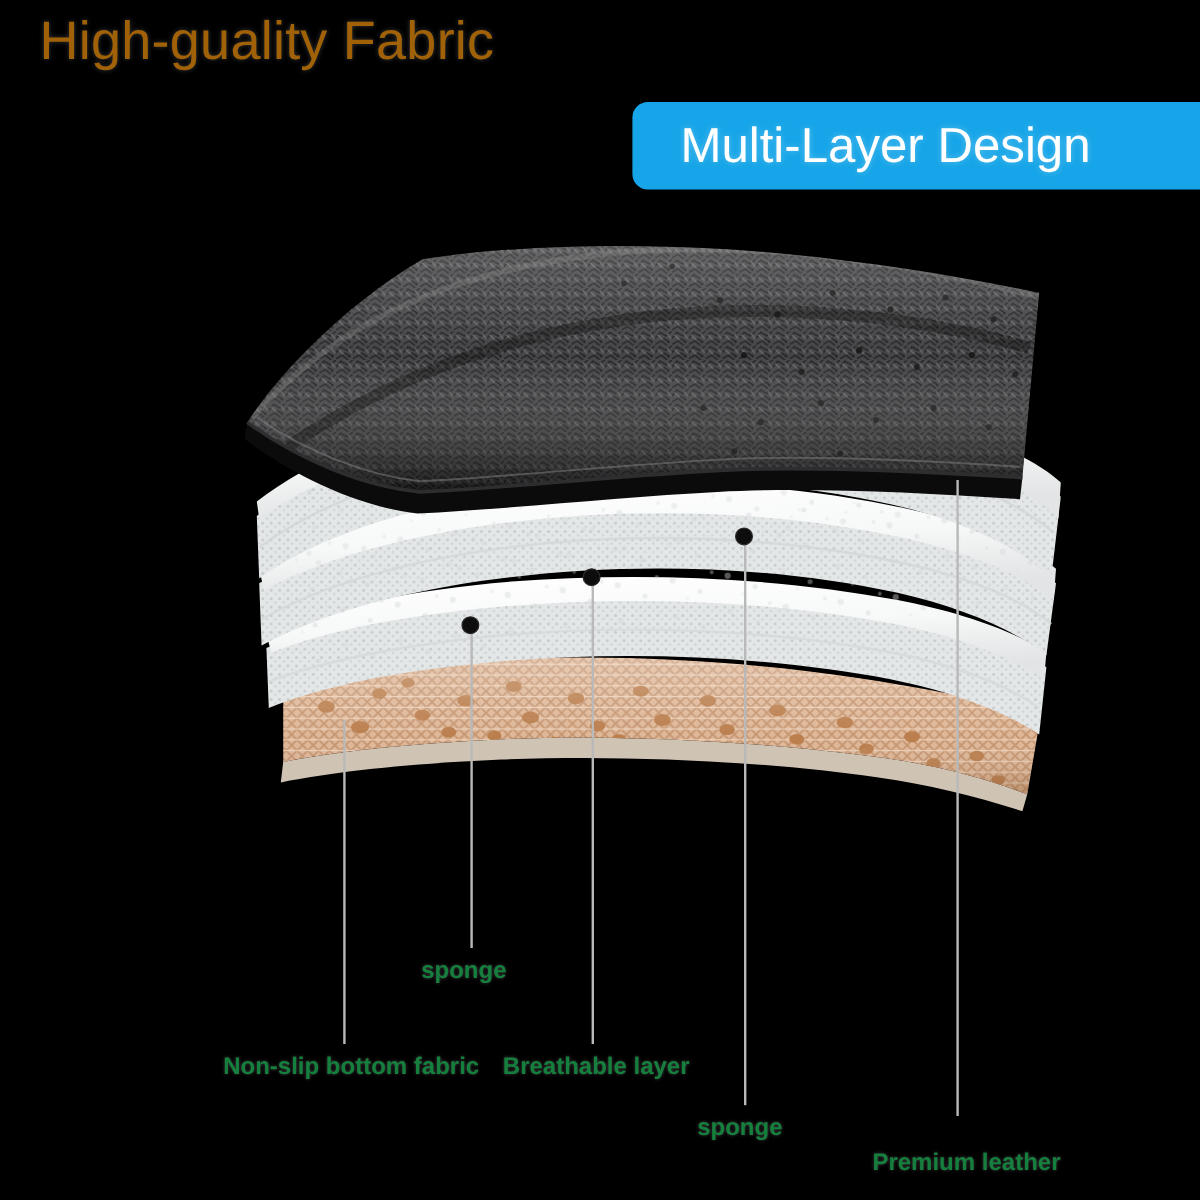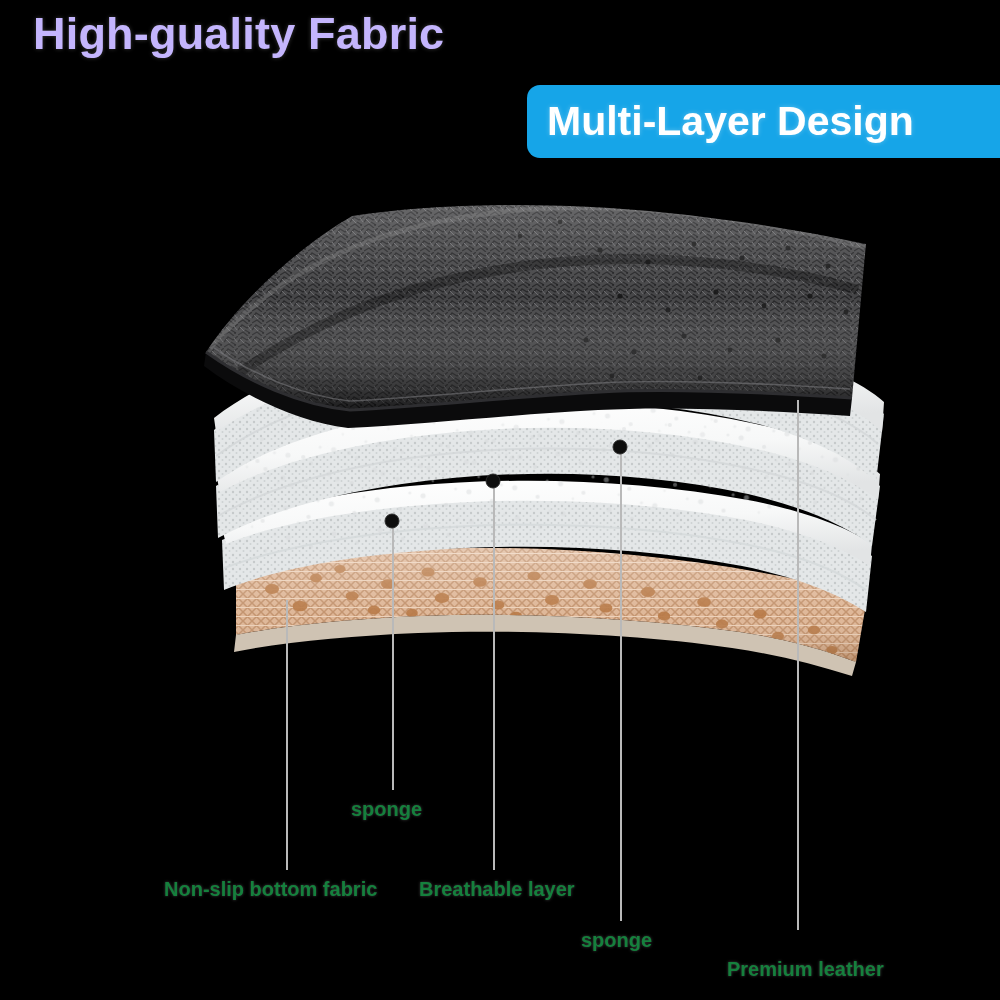--- a/index.html
+++ b/index.html
@@ -16,44 +16,44 @@
     height: 1000px;
     background: #000000;
     overflow: hidden;
   }
 
   
   .headline {
     position: absolute;
     left: 33px;
     top: 8px;
-    color: #c4b5fd;
+    color: #a16207;
     font-size: 45px;
-    font-weight: 700;
+    font-weight: 400;
     letter-spacing: 0.2px;
     white-space: nowrap;
     text-shadow: 0 0 4px rgba(255,255,255,0.22);
   }
   .banner {
     position: absolute;
     left: 527px;
     top: 85px;
     width: 473px;
     height: 73px;
     background: #16a5e8;
     border-top-left-radius: 13px;
     border-bottom-left-radius: 13px;
     display: flex;
     align-items: center;
   }
   .banner-text {
     color: #ffffff;
     font-size: 41px;
-    font-weight: 700;
-    padding-left: 20px;
+    font-weight: 400;
+    padding-left: 40px;
     white-space: nowrap;
     text-shadow: 0 0 5px rgba(255,255,255,0.30);
   }
 
   
   #stack {
     position: absolute;
     left: 0;
     top: 0;
     width: 1000px;
@@ -291,21 +291,21 @@
       <path d="M206,352 C248,382 300,405 350,410 C430,406 520,396 600,392
                C672,388 760,392 852,398" fill="none" stroke="#2e2e31" stroke-width="3"></path>
       <path d="M214,348 C252,374 302,396 350,401 C430,397 520,387 600,383
                C672,379 760,383 850,389" fill="none" stroke="#7c7c80" stroke-width="1.6" opacity="0.55"></path>
     </g>
   </svg>
 
   <div>
 
     <div class="callout-line" style="left:286px; top:600px; height:270px;"></div>
-    <div class="callout-label" style="left:164px; top:878px;">Non-slip bottom fabric</div>
+    <div class="callout-label" style="left:186px; top:878px;">Non-slip bottom fabric</div>
 
     <div class="callout-line" style="left:392px; top:527px; height:263px;"></div>
     <div class="callout-dot" style="left:392px; top:521px;"></div>
     <div class="callout-label" style="left:351px; top:798px;">sponge</div>
 
     <div class="callout-line" style="left:493px; top:487px; height:383px;"></div>
     <div class="callout-dot" style="left:493px; top:481px;"></div>
     <div class="callout-label" style="left:419px; top:878px;">Breathable layer</div>
 
     <div class="callout-line" style="left:620px; top:453px; height:468px;"></div>

